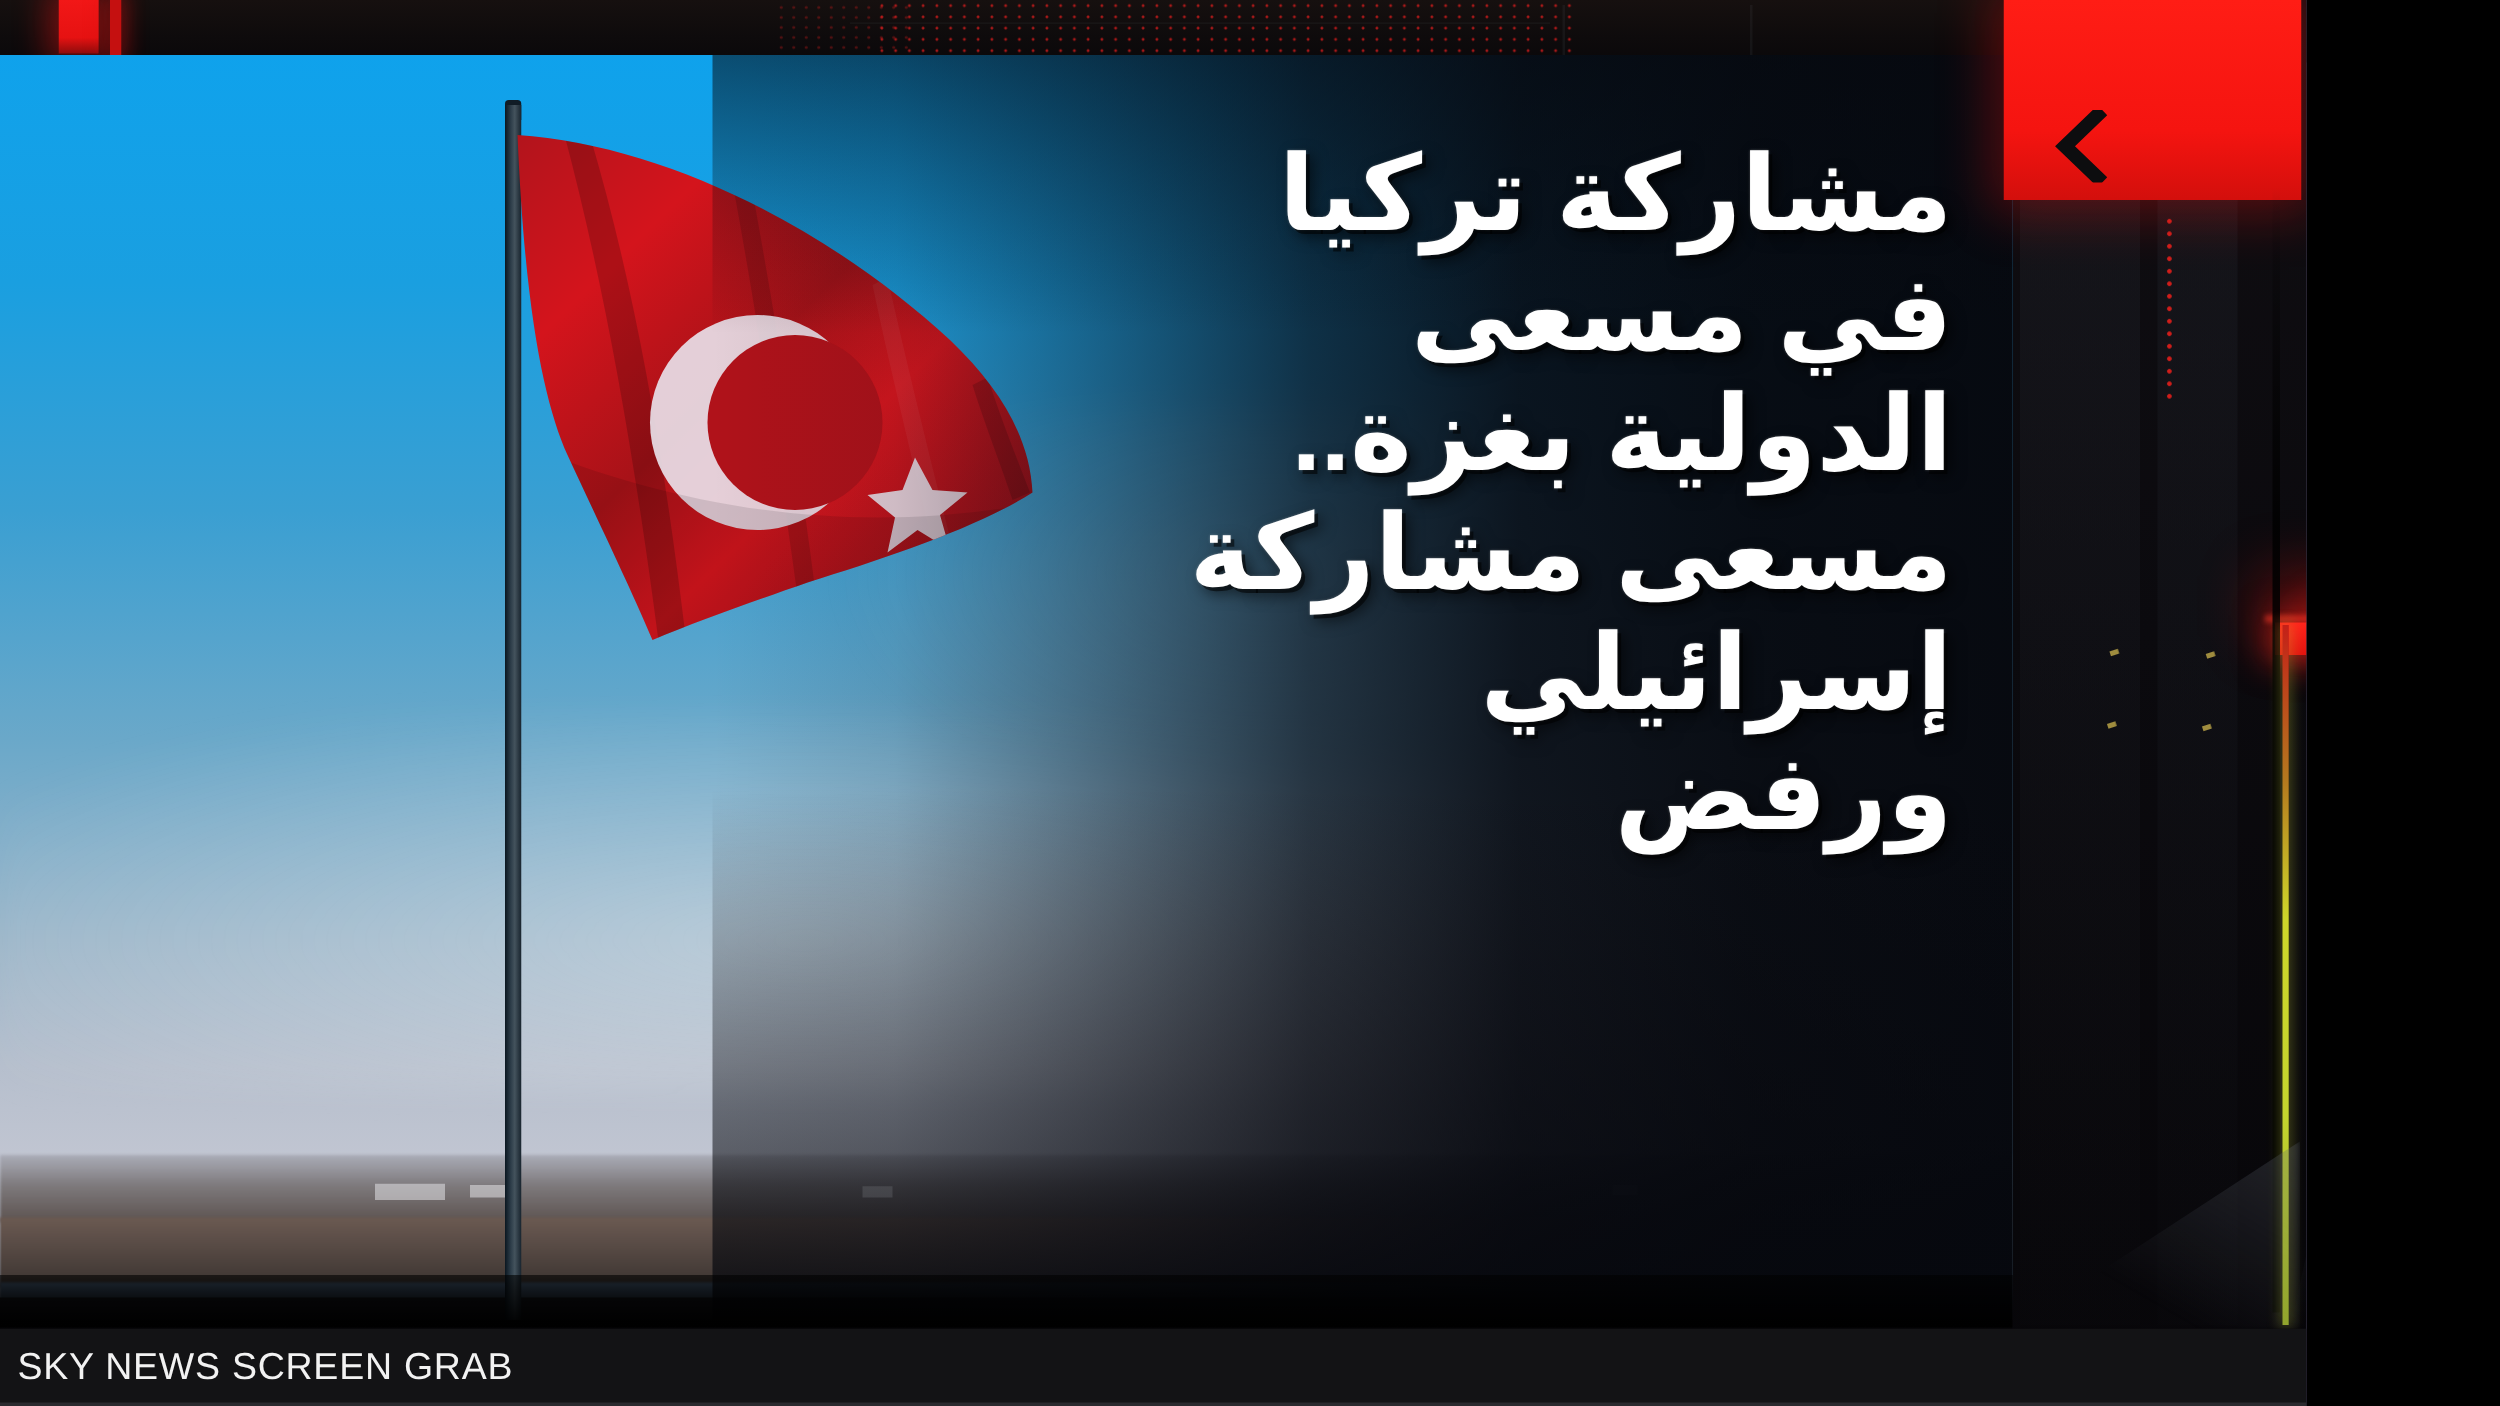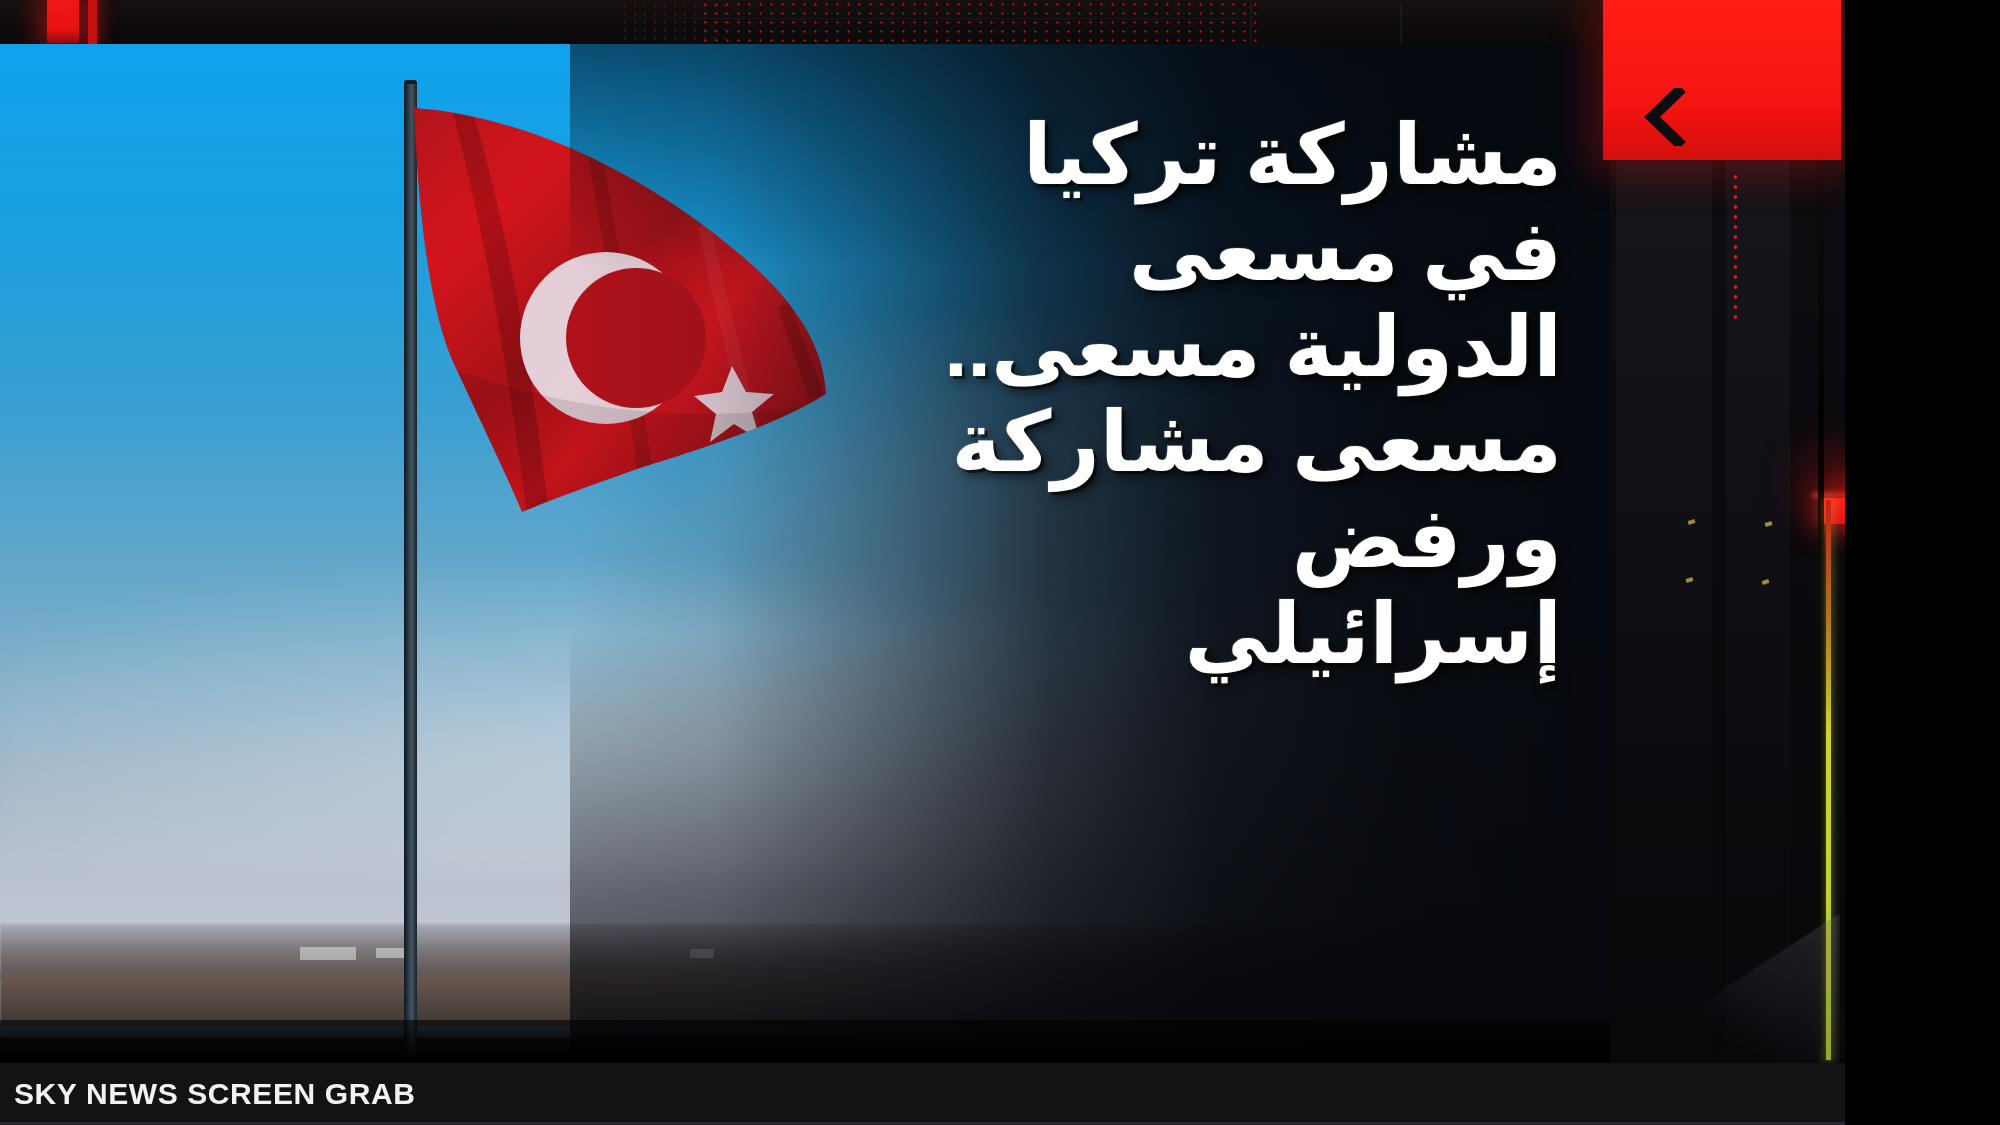--- a/index.html
+++ b/index.html
@@ -349,21 +349,21 @@
     left: 0; bottom: 0;
     width: 2000px; height: 62px;
     background: #131315;
   }
   .caption-text {
     position: absolute;
     left: 14px; top: 14px;
     color: #f2f2f2;
     font-size: 30px;
     letter-spacing: .6px;
-    font-weight: 700;
+    font-weight: 400;
     font-family: "Liberation Sans", sans-serif;
   }
   .caption-hairline {
     position: absolute;
     left: 0; bottom: 0;
     width: 2000px; height: 3px;
     background: #2a2a2e;
   }
 </style>
 </head>
@@ -437,24 +437,24 @@
         </g>
       </svg>
     </div>
 
     <div class="text-scrim"></div>
     <div class="text-scrim-v"></div>
 
     <div class="headline">
       <span class="hl-line">مشاركة تركيا</span>
       <span class="hl-line">في مسعى</span>
-      <span class="hl-line">الدولية مسعى..</span>
+      <span class="hl-line">الدولية بغزة..</span>
       <span class="hl-line">مسعى مشاركة</span>
+      <span class="hl-line">إسرائيلي</span>
       <span class="hl-line">ورفض</span>
-      <span class="hl-line">إسرائيلي</span>
     </div>
   </div>
 
   <div class="screen-bottom-shadow"></div>
 
   <div class="wall-right"></div>
   <div class="wall-col" style="left:1616px; top:0; width:96px; height:1060px;"></div>
   <div class="wall-col" style="left:1726px; top:0; width:64px; height:1060px;"></div>
 
   <div class="red-glow"></div>

